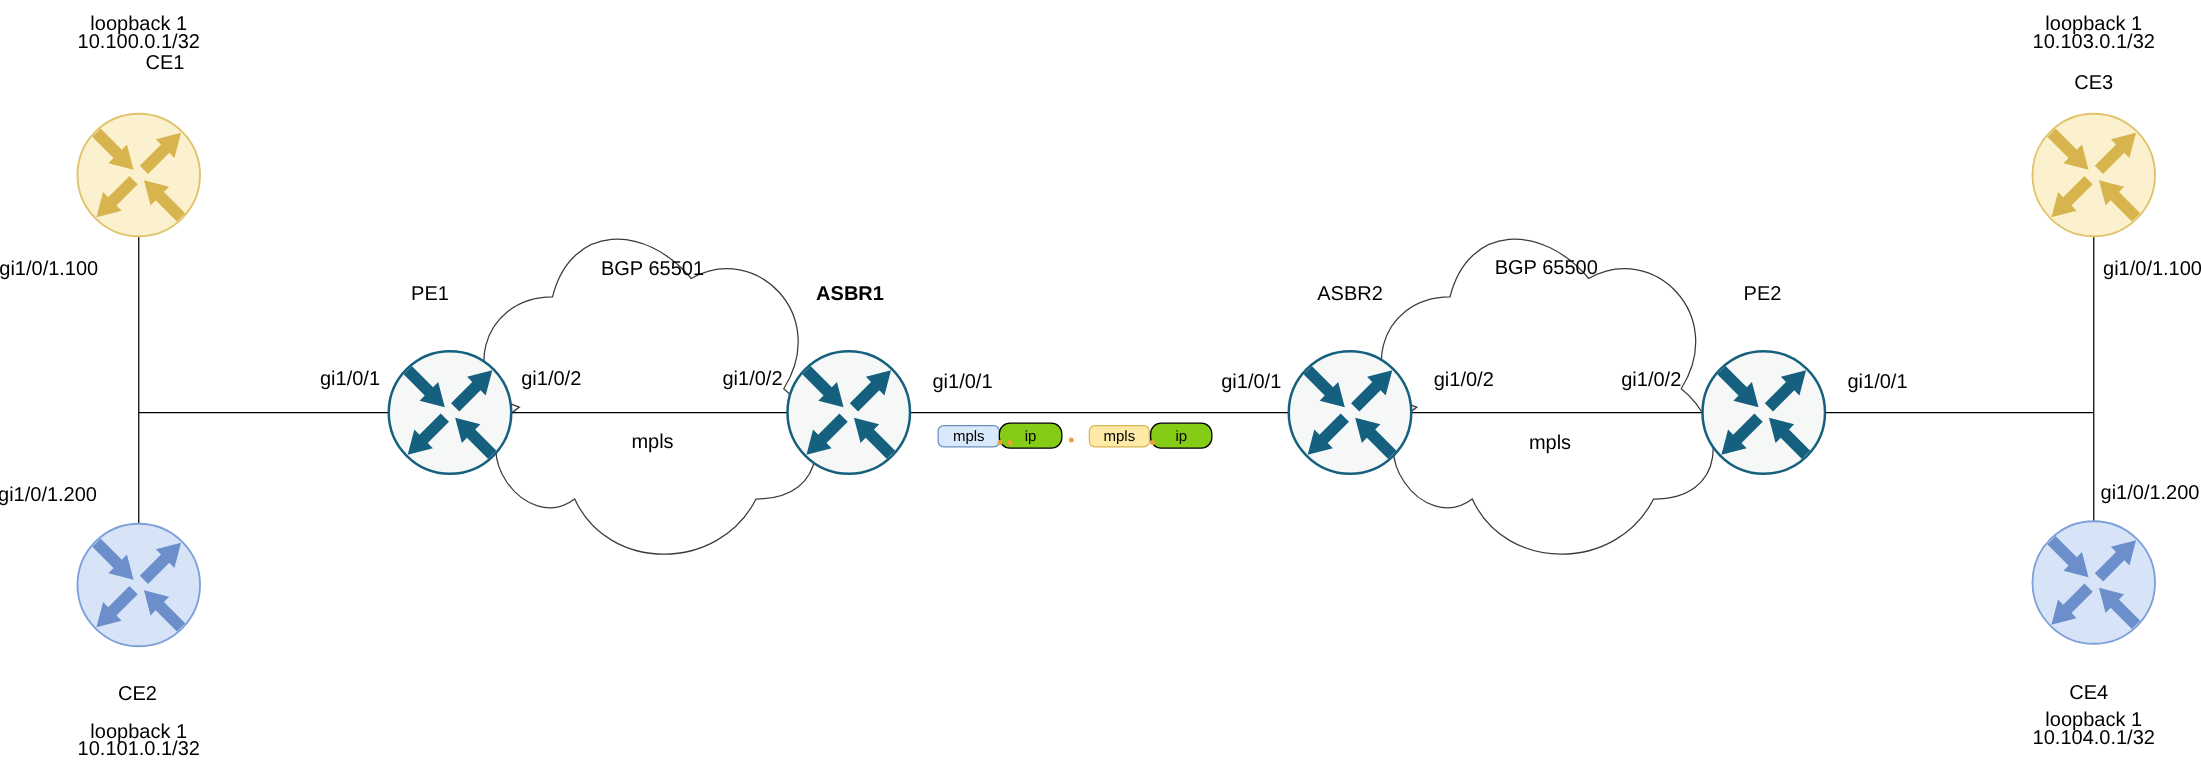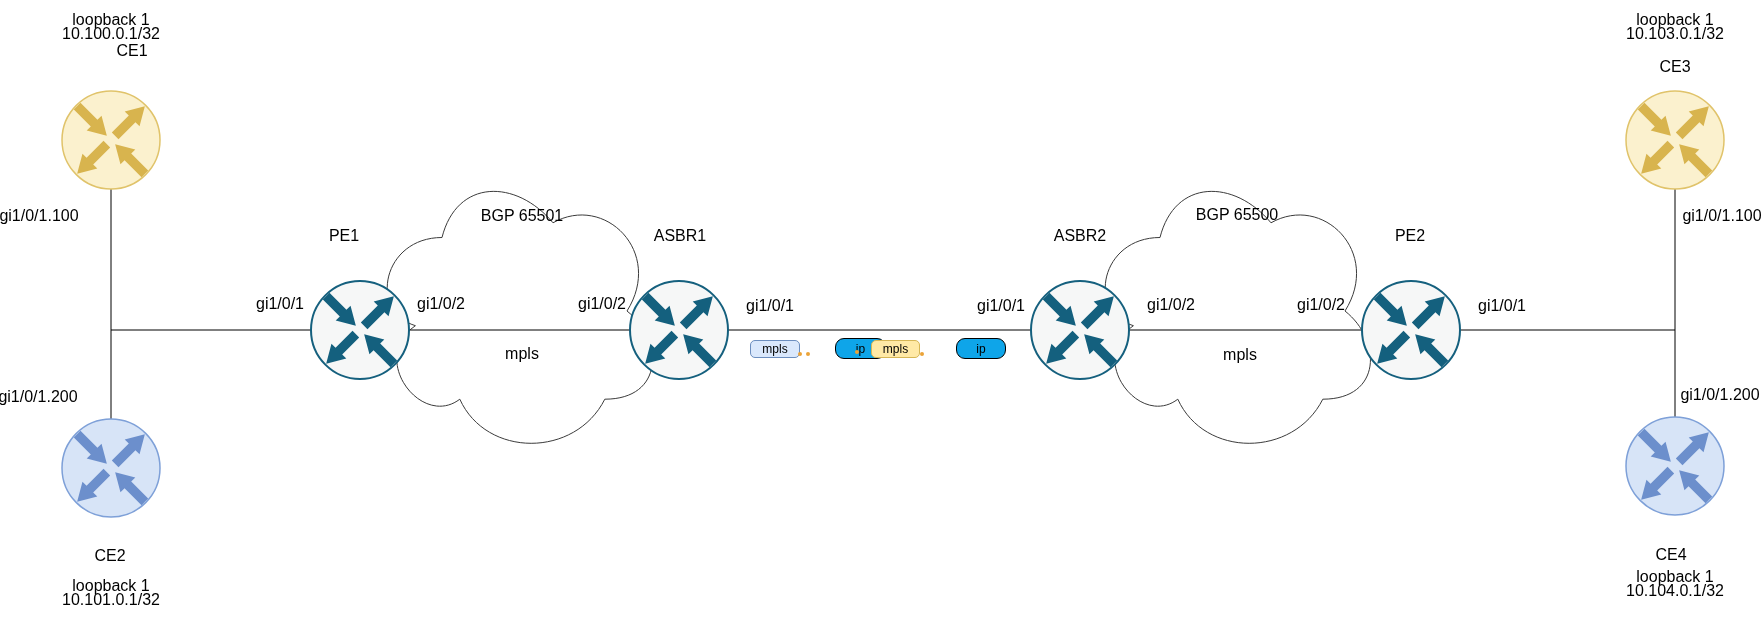--- a/index.html
+++ b/index.html
@@ -26,21 +26,21 @@
     white-space:nowrap; transform:translateX(-50%); text-align:center;
   }
 
   
   .pkt {
     position:absolute; display:flex; align-items:center; justify-content:center;
     font-size:12px; color:#000000; box-sizing:border-box; background:#ffffff;
   }
   .pkt.mpls-blue   { background:#DAE8FC; border:1px solid #6C8EBF; border-radius:5px; }
   .pkt.mpls-yellow { background:#FFE9A6; border:1px solid #D6B656; border-radius:5px; }
-  .pkt.ip          { background:#0ea5e9; border:1.5px solid #000000; border-radius:9px;margin-left:36px; }
+  .pkt.ip          { background:#84cc16; border:1.5px solid #000000; border-radius:9px; }
 
   .flowdot {
     position:absolute; width:4px; height:4px; border-radius:50%;
     background:#EBA338;
   }
 </style>
 </head>
 <body>
 
 <div class="canvas">
@@ -141,21 +141,21 @@
     <div>loopback 1</div>
     <div>10.104.0.1/32</div>
   </div>
 
   <div class="lbl" style="left:39px;top:209px;">gi1/0/1.100</div>
   <div class="lbl" style="left:38px;top:390px;">gi1/0/1.200</div>
   <div class="lbl" style="left:1722px;top:209px;">gi1/0/1.100</div>
   <div class="lbl" style="left:1720px;top:388px;">gi1/0/1.200</div>
 
   <div class="lbl" style="left:344px;top:229px;">PE1</div>
-  <div class="lbl" style="left:680px;top:229px;">ASBR1</div>
+  <div class="lbl" style="left:680px;top:229px;font-weight:bold;">ASBR1</div>
   <div class="lbl" style="left:1080px;top:229px;">ASBR2</div>
   <div class="lbl" style="left:1410px;top:229px;">PE2</div>
 
   <div class="lbl" style="left:522px;top:209px;">BGP 65501</div>
   <div class="lbl" style="left:522px;top:347px;">mpls</div>
   <div class="lbl" style="left:1237px;top:208px;">BGP 65500</div>
   <div class="lbl" style="left:1240px;top:348px;">mpls</div>
 
   <div class="lbl" style="left:280px;top:297px;">gi1/0/1</div>
   <div class="lbl" style="left:441px;top:297px;">gi1/0/2</div>

